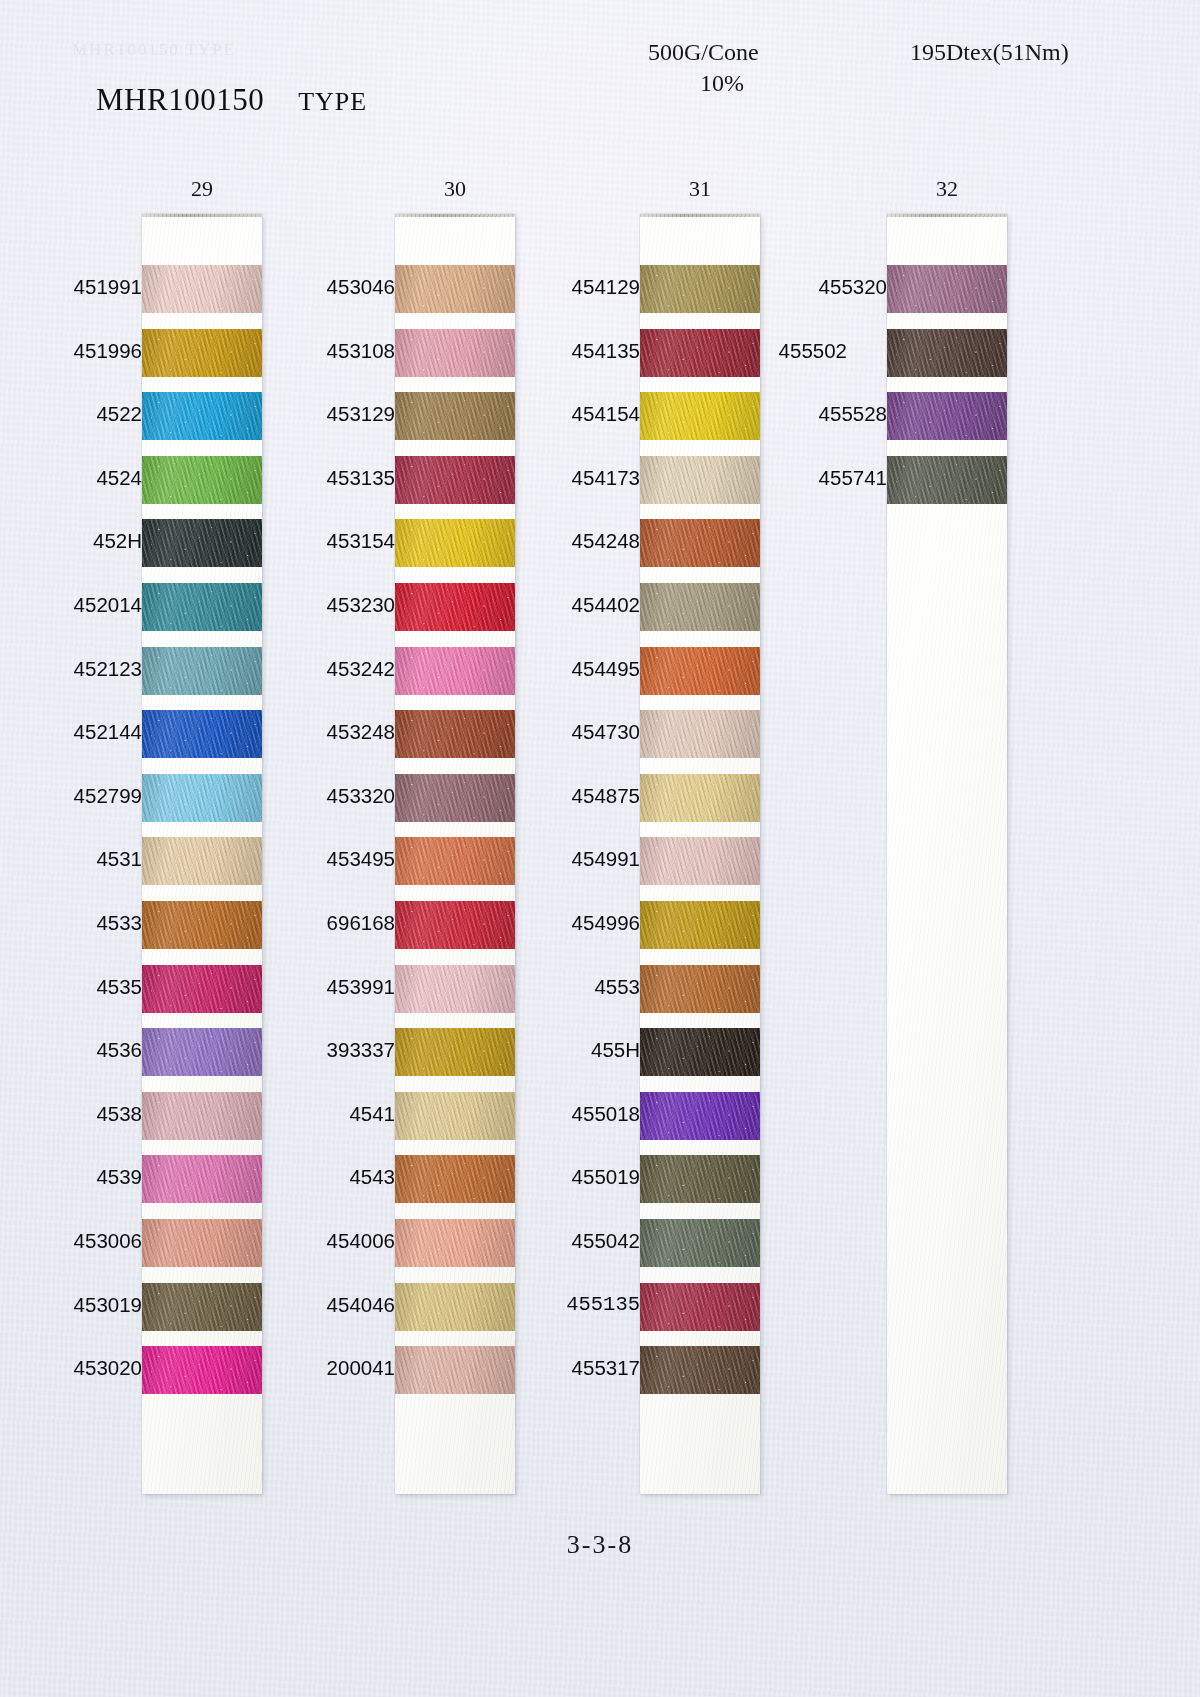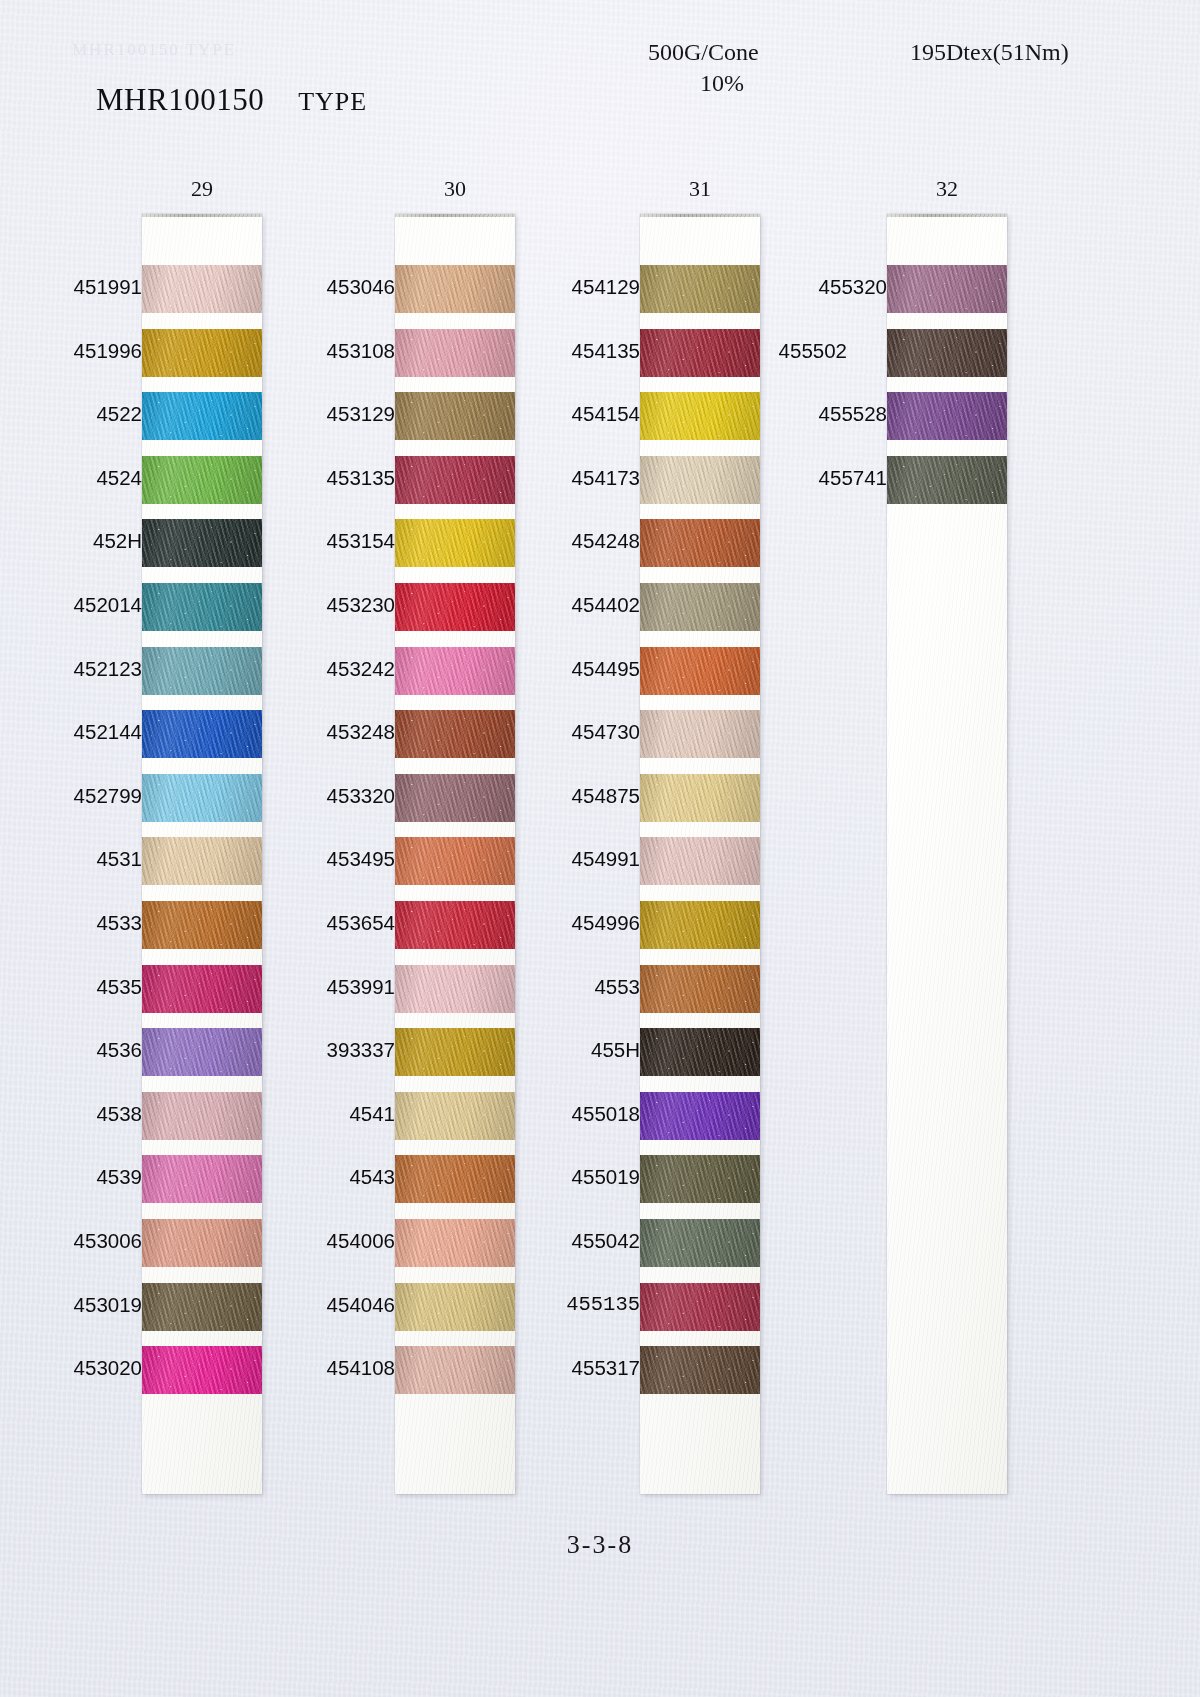--- a/index.html
+++ b/index.html
@@ -399,21 +399,21 @@
       <div class="shade"></div>
     </div>
     <div class="lbl" style="left: 245px; top: 847.4px;">453495</div>
     <div class="sw" title="453654" style="left: 395px; top: 901px; height: 48px;">
       <div class="base" style="background: linear-gradient(100deg, rgb(203, 33, 53) 0%, rgb(203, 33, 53) 45%, rgb(203, 33, 53) 100%);"></div>
       <div class="wind"></div>
       <div class="wind2"></div>
       <div class="glint"></div>
       <div class="shade"></div>
     </div>
-    <div class="lbl" style="left: 245px; top: 911px;">453654</div>
+    <div class="lbl" style="left: 245px; top: 911px;">696168</div>
     <div class="sw" title="453991" style="left: 395px; top: 964.6px; height: 48px;">
       <div class="base" style="background: linear-gradient(100deg, rgb(238, 194, 198) 0%, rgb(238, 194, 198) 45%, rgb(238, 194, 198) 100%);"></div>
       <div class="wind"></div>
       <div class="wind2"></div>
       <div class="glint"></div>
       <div class="shade"></div>
     </div>
     <div class="lbl" style="left: 245px; top: 974.6px;">453991</div>
     <div class="sw" title="453996" style="left: 395px; top: 1028.2px; height: 48px;">
       <div class="base" style="background: linear-gradient(100deg, rgb(194, 154, 20) 0%, rgb(194, 154, 20) 45%, rgb(194, 154, 20) 100%);"></div>
@@ -455,21 +455,21 @@
       <div class="shade"></div>
     </div>
     <div class="lbl" style="left: 245px; top: 1292.6px;">454046</div>
     <div class="sw" title="454108" style="left: 395px; top: 1346.2px; height: 48px;">
       <div class="base" style="background: linear-gradient(100deg, rgb(224, 178, 164) 0%, rgb(224, 178, 164) 45%, rgb(224, 178, 164) 100%);"></div>
       <div class="wind"></div>
       <div class="wind2"></div>
       <div class="glint"></div>
       <div class="shade"></div>
     </div>
-    <div class="lbl" style="left: 245px; top: 1356.2px;">454108</div>
+    <div class="lbl" style="left: 245px; top: 1356.2px;">200041</div>
     <div class="colnum" style="left: 640px;">31</div>
     <div class="strip" style="left: 640px; height: 1280px;">
       <div class="top-edge"></div>
       <div class="paperface"></div>
     </div>
     <div class="sw" title="454129" style="left: 640px; top: 265px; height: 48px;">
       <div class="base" style="background: linear-gradient(100deg, rgb(168, 148, 80) 0%, rgb(168, 148, 80) 45%, rgb(168, 148, 80) 100%);"></div>
       <div class="wind"></div>
       <div class="wind2"></div>
       <div class="glint"></div>

